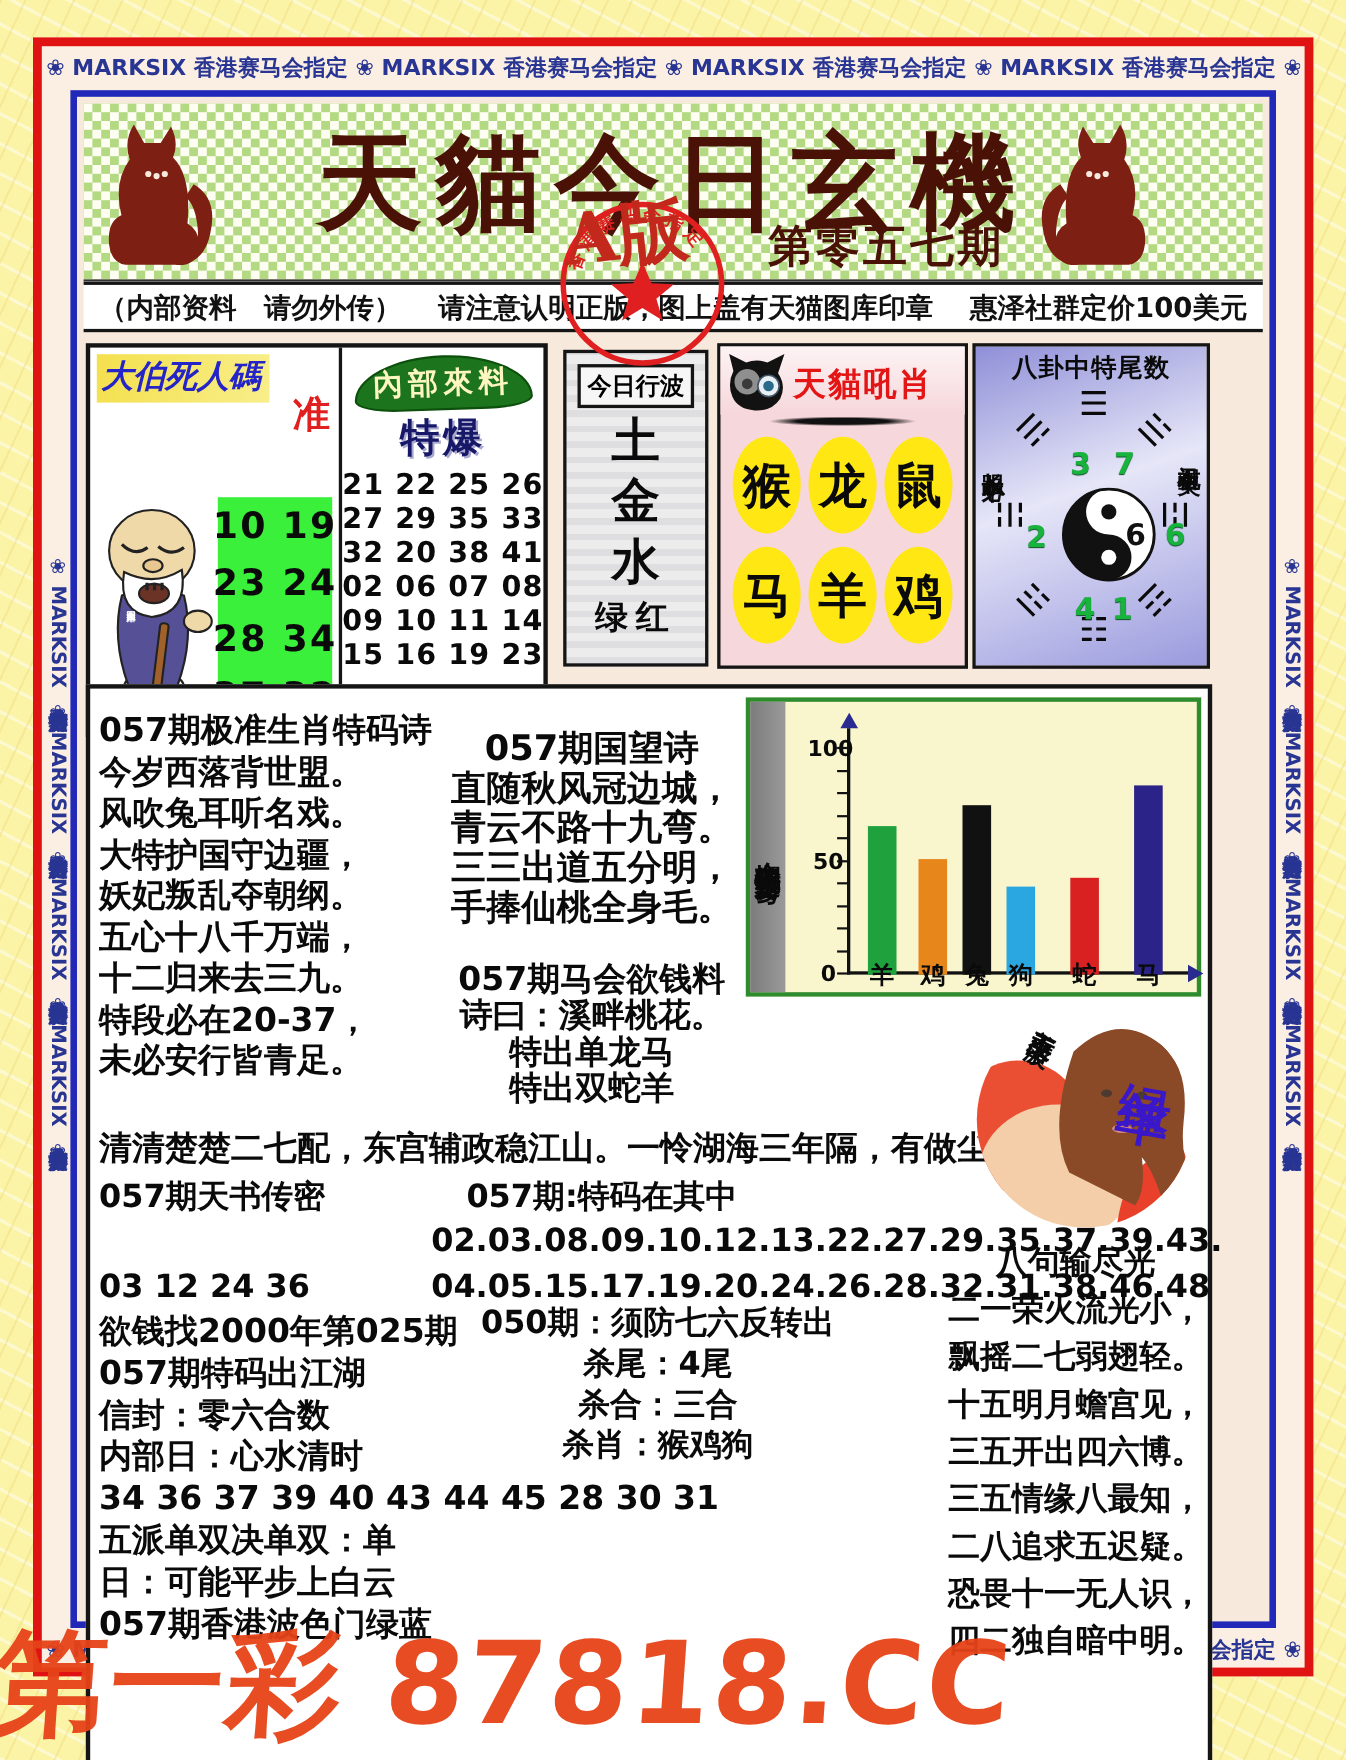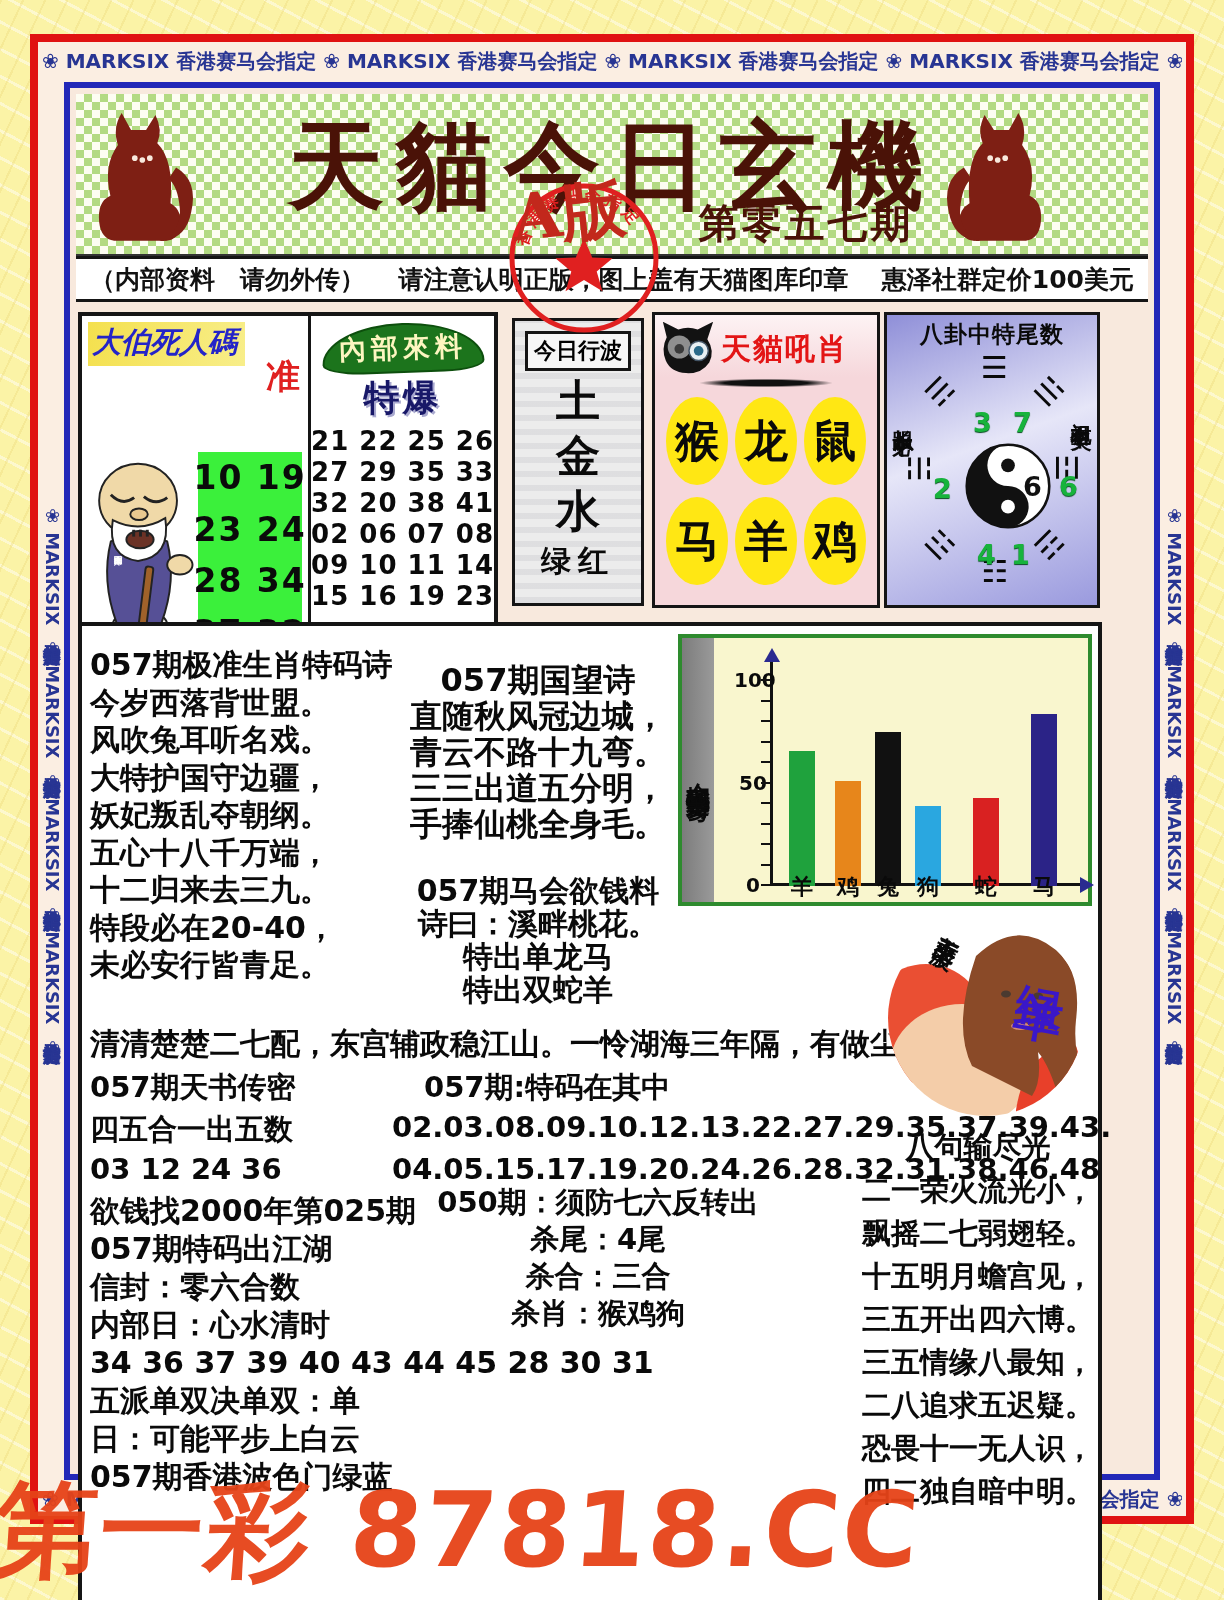--- a/index.html
+++ b/index.html
@@ -284,21 +284,21 @@
 
 <div class="abs main-box">
   <div class="left-col">
       <div>057期极准生肖特码诗</div>
       <div>今岁西落背世盟。</div>
       <div>风吹兔耳听名戏。</div>
       <div>大特护国守边疆，</div>
       <div>妖妃叛乱夺朝纲。</div>
       <div>五心十八千万端，</div>
       <div>十二归来去三九。</div>
-      <div>特段必在20-40，</div>
+      <div>特段必在20-37，</div>
       <div>未必安行皆青足。</div>
     </div>
   <div class="mid-col1">
       <div>057期国望诗</div>
       <div>直随秋风冠边城，</div>
       <div>青云不路十九弯。</div>
       <div>三三出道五分明，</div>
       <div>手捧仙桃全身毛。</div>
     </div>
   <div class="mid-col2">
@@ -341,21 +341,20 @@
         <div class="cminor" style="bottom: 180px;"></div>
         <div class="cminor" style="bottom: 200.5px;"></div>
         <div class="cminor" style="bottom: 221px;"></div>
       </div>
   </div>
 
   <div class="long-line">清清楚楚二七配，东宫辅政稳江山。一怜湖海三年隔，有做尘沙二六行。</div>
 
   <div class="pr" style="left:8px;top:442px;">057期天书传密</div>
   <div class="pr" style="left:310px;top:442px;margin-left:32px;">057期:特码在其中</div>
-  <div class="pr" style="left:8px;top:484px;">四五合一出五数</div>
   <div class="pr" style="left:310px;top:484px;">02.03.08.09.10.12.13.22.27.29.35.37.39.43.</div>
   <div class="pr" style="left:8px;top:526px;">03 12 24 36</div>
   <div class="pr" style="left:310px;top:526px;">04.05.15.17.19.20.24.26.28.32.31.38.46.48</div>
 
   <div class="bl-col">
       <div>欲钱找2000年第025期</div>
       <div>057期特码出江湖</div>
       <div>信封：零六合数</div>
       <div>内部日：心水清时</div>
       <div>34 36 37 39 40 43 44 45 28 30 31</div>

